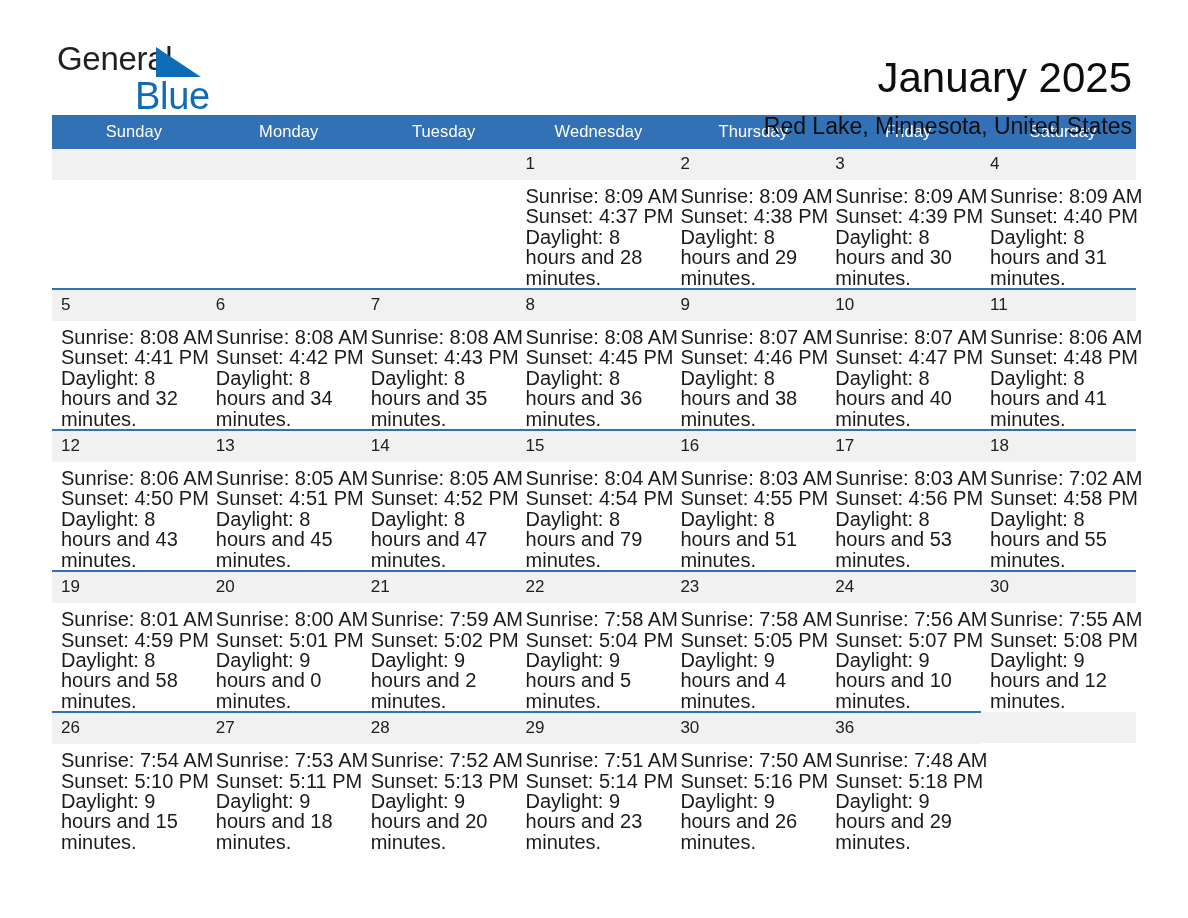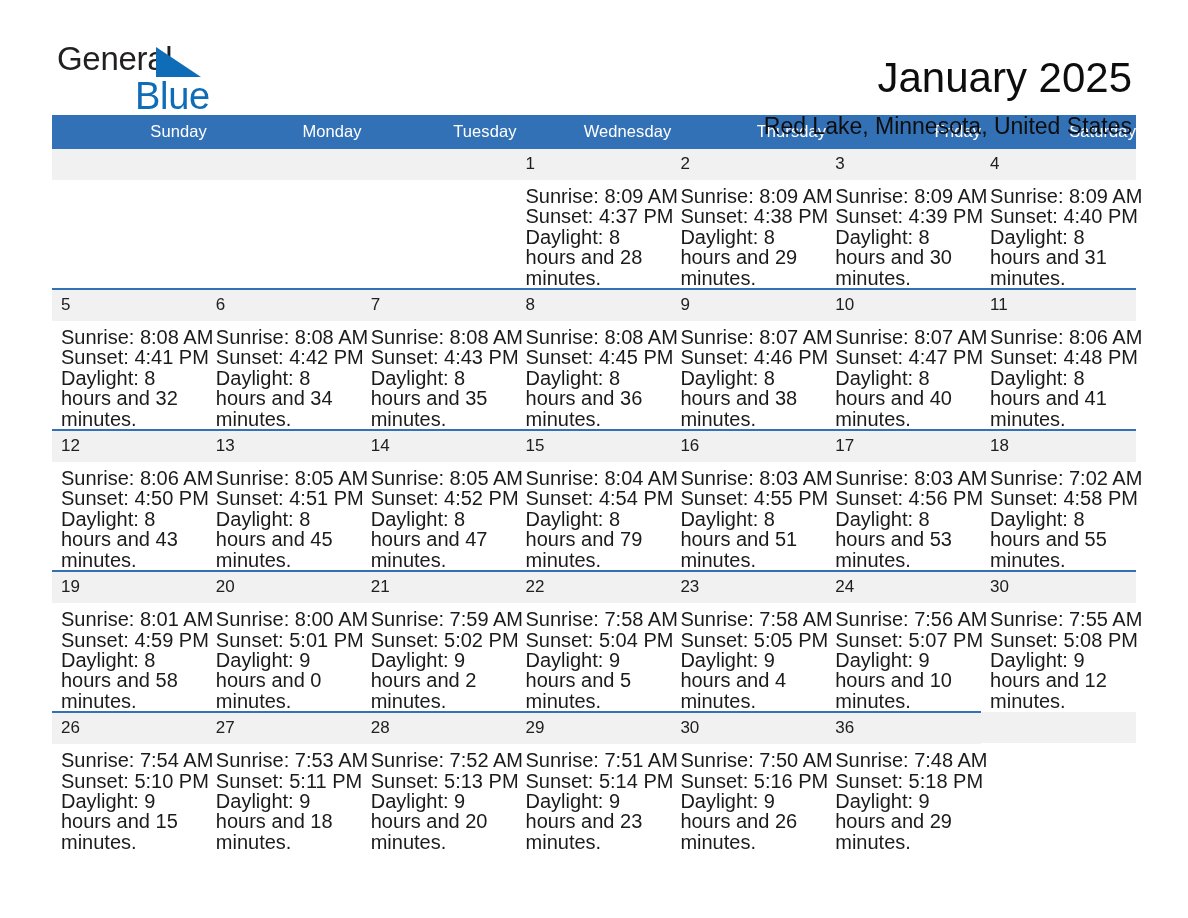--- a/index.html
+++ b/index.html
@@ -91,21 +91,21 @@
     border-collapse: collapse;
     table-layout: fixed;
   }
   .calendar col { width: 154.85px; }
 
   thead th {
     background: #3371b7;
     color: #ffffff;
     font-size: 16.5px;
     font-weight: normal;
-    text-align: right;
+    text-align: center;
     padding: 7px 0 8px 9px;
     letter-spacing: 0.1px;
   }
 
   tbody tr.week-row td {
     vertical-align: top;
     border-top: 2px solid #3371b7;
     padding: 0;
     height: 135px;
   }

